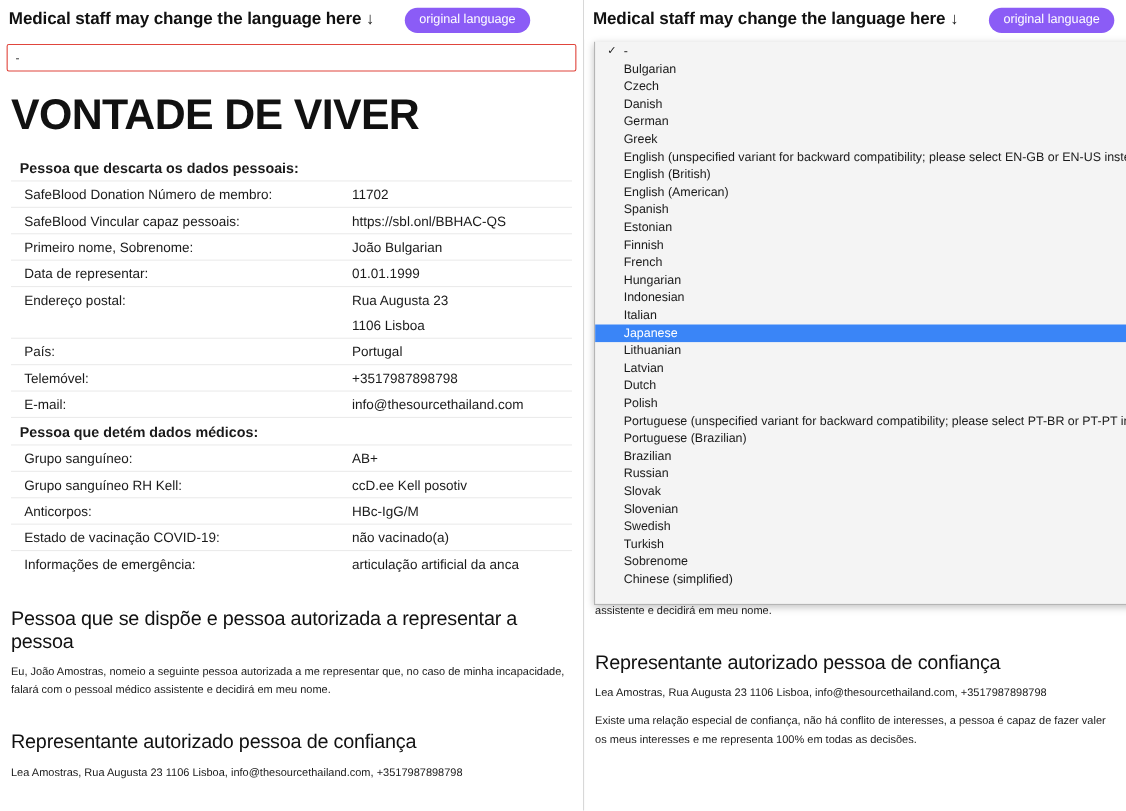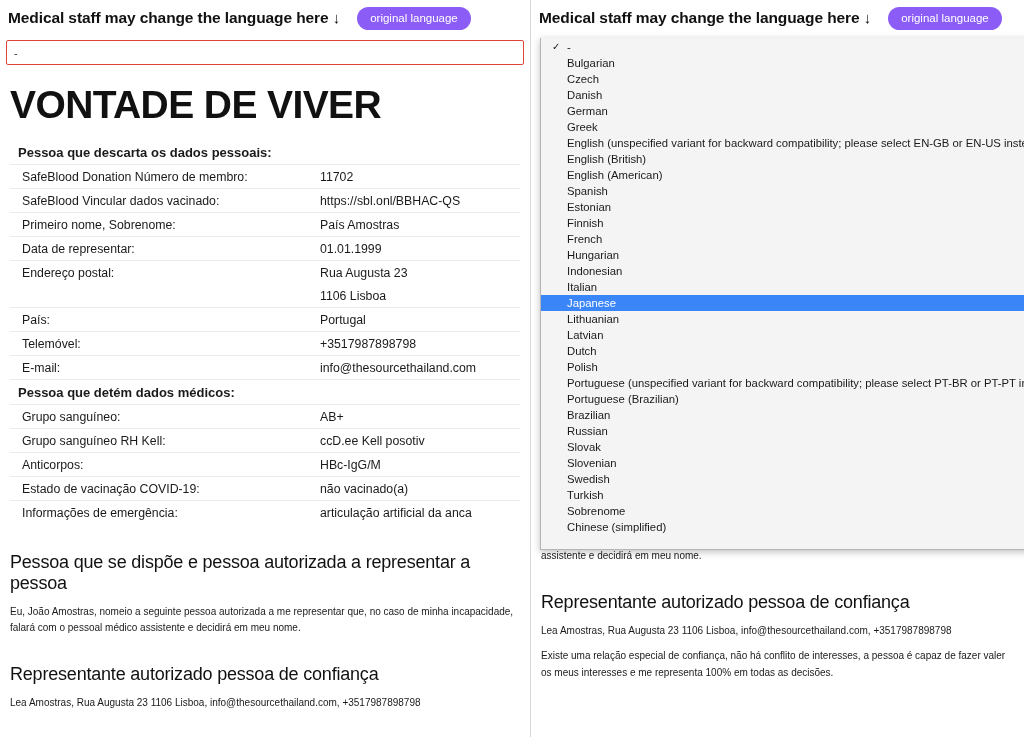--- a/index.html
+++ b/index.html
@@ -24,21 +24,21 @@
     background: #ffffff;
     overflow: hidden;
   }
   .panel-left { left: 0; width: 530px; height: 737px; }
   .panel-right { left: 530px; width: 494px; height: 737px; border-left: 1px solid #d8d8d8; }
 
   .topbar {
     height: 36px;
     display: flex;
     align-items: center;
-    gap: 17px;
+    gap: 28px;
     padding: 0 8px;
     background: #fff;
   }
   .topbar-text {
     font-size: 15.5px;
     font-weight: bold;
     color: #111;
     white-space: nowrap;
     letter-spacing: -0.1px;
   }
@@ -173,26 +173,26 @@
       <table class="kv">
         <tbody>
             <tr class="section">
           <td colspan="2">Pessoa que descarta os dados pessoais:</td>
         </tr>
         <tr>
           <td class="col-k">SafeBlood Donation Número de membro:</td>
           <td class="val">11702</td>
         </tr>
         <tr>
-          <td class="col-k">SafeBlood Vincular dados vacinado:</td>
+          <td class="col-k">SafeBlood Vincular capaz pessoais:</td>
           <td class="val">https://sbl.onl/BBHAC-QS</td>
         </tr>
         <tr>
           <td class="col-k">Primeiro nome, Sobrenome:</td>
-          <td class="val">País Amostras</td>
+          <td class="val">João Bulgarian</td>
         </tr>
         <tr>
           <td class="col-k">Data de representar:</td>
           <td class="val">01.01.1999</td>
         </tr>
         <tr class="nob">
           <td class="col-k">Endereço postal:</td>
           <td class="val">Rua Augusta 23</td>
         </tr>
         <tr>

